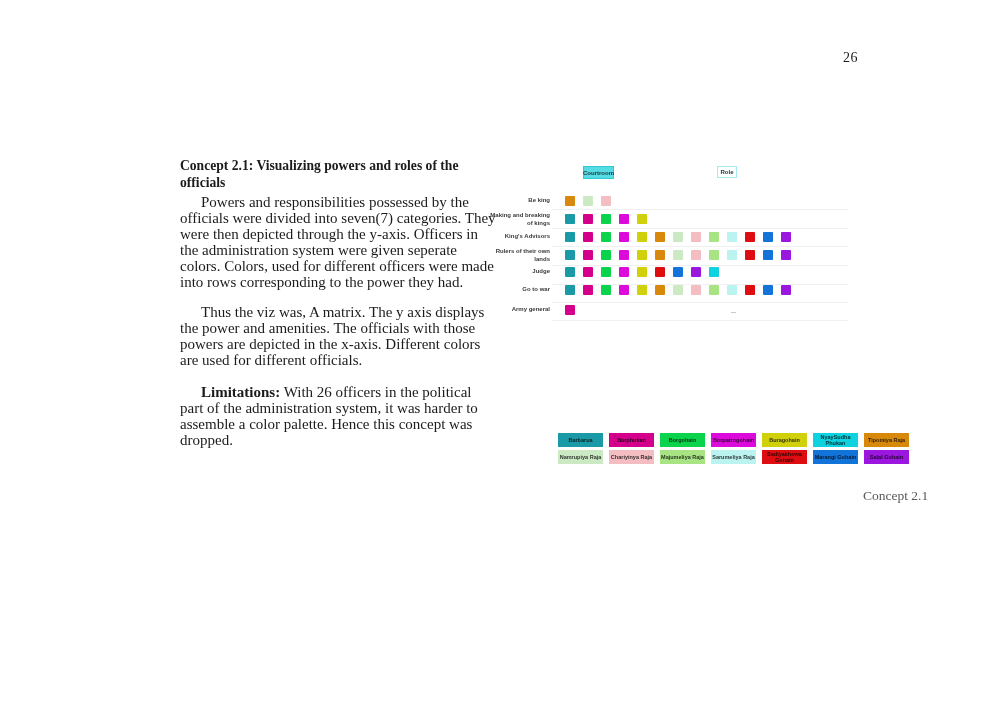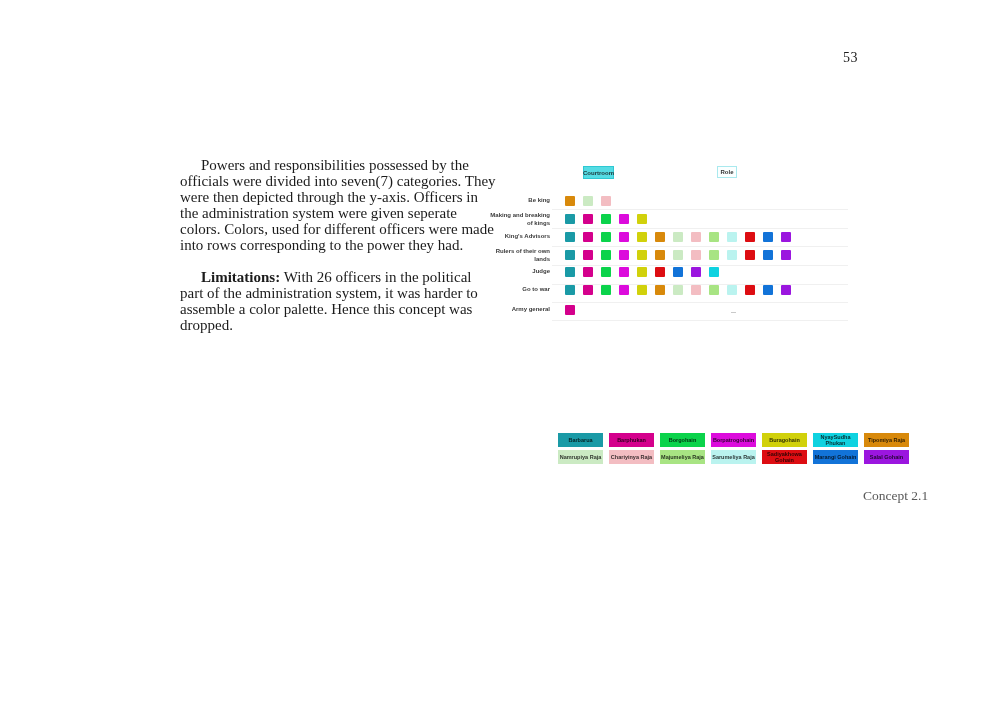--- a/index.html
+++ b/index.html
@@ -33,24 +33,26 @@
 
   .tiny-dash{position:absolute;left:731px;top:312px;width:5px;height:1px;background:#c9c9c9;}
 
   .caption{position:absolute;left:863px;top:488px;font-size:13.5px;color:#595959;text-align:right;}
 </style>
 </head>
 <body>
 
 <div class="page">
 
-  <div class="page-number">53</div>
+  <div class="page-number">26</div>
 
   <div class="text-column">
+    <h1 class="heading">Concept 2.1: Visualizing powers and roles of the officials</h1>
     <p>Powers and responsibilities possessed by the officials were divided into seven(7) categories. They were then depicted through the y-axis. Officers in the administration system were given seperate colors. Colors, used for different officers were made into rows corresponding to the power they had.</p>
+    <p>Thus the viz was, A matrix. The y axis displays the power and amenities. The officials with those powers are depicted in the x-axis. Different colors are used for different officials.</p>
     <p><span class="bold">Limitations:</span><span> With 26 officers in the political part of the administration system, it was harder to assemble a color palette. Hence this concept was dropped.</span></p>
   </div>
 
   <div class="fig-btn btn-courtroom">Courtroom</div>
   <div class="fig-btn btn-role">Role</div>
 
   <div id="matrix-layer">
       <div class="row-sep" style="top: 209px;"></div>
       <div class="row-label" style="top: 201px;">Be king</div>
       <div class="mark" title="Tipomiya Raja" style="left: 565px; top: 196px; background: rgb(216, 137, 11);"></div>

